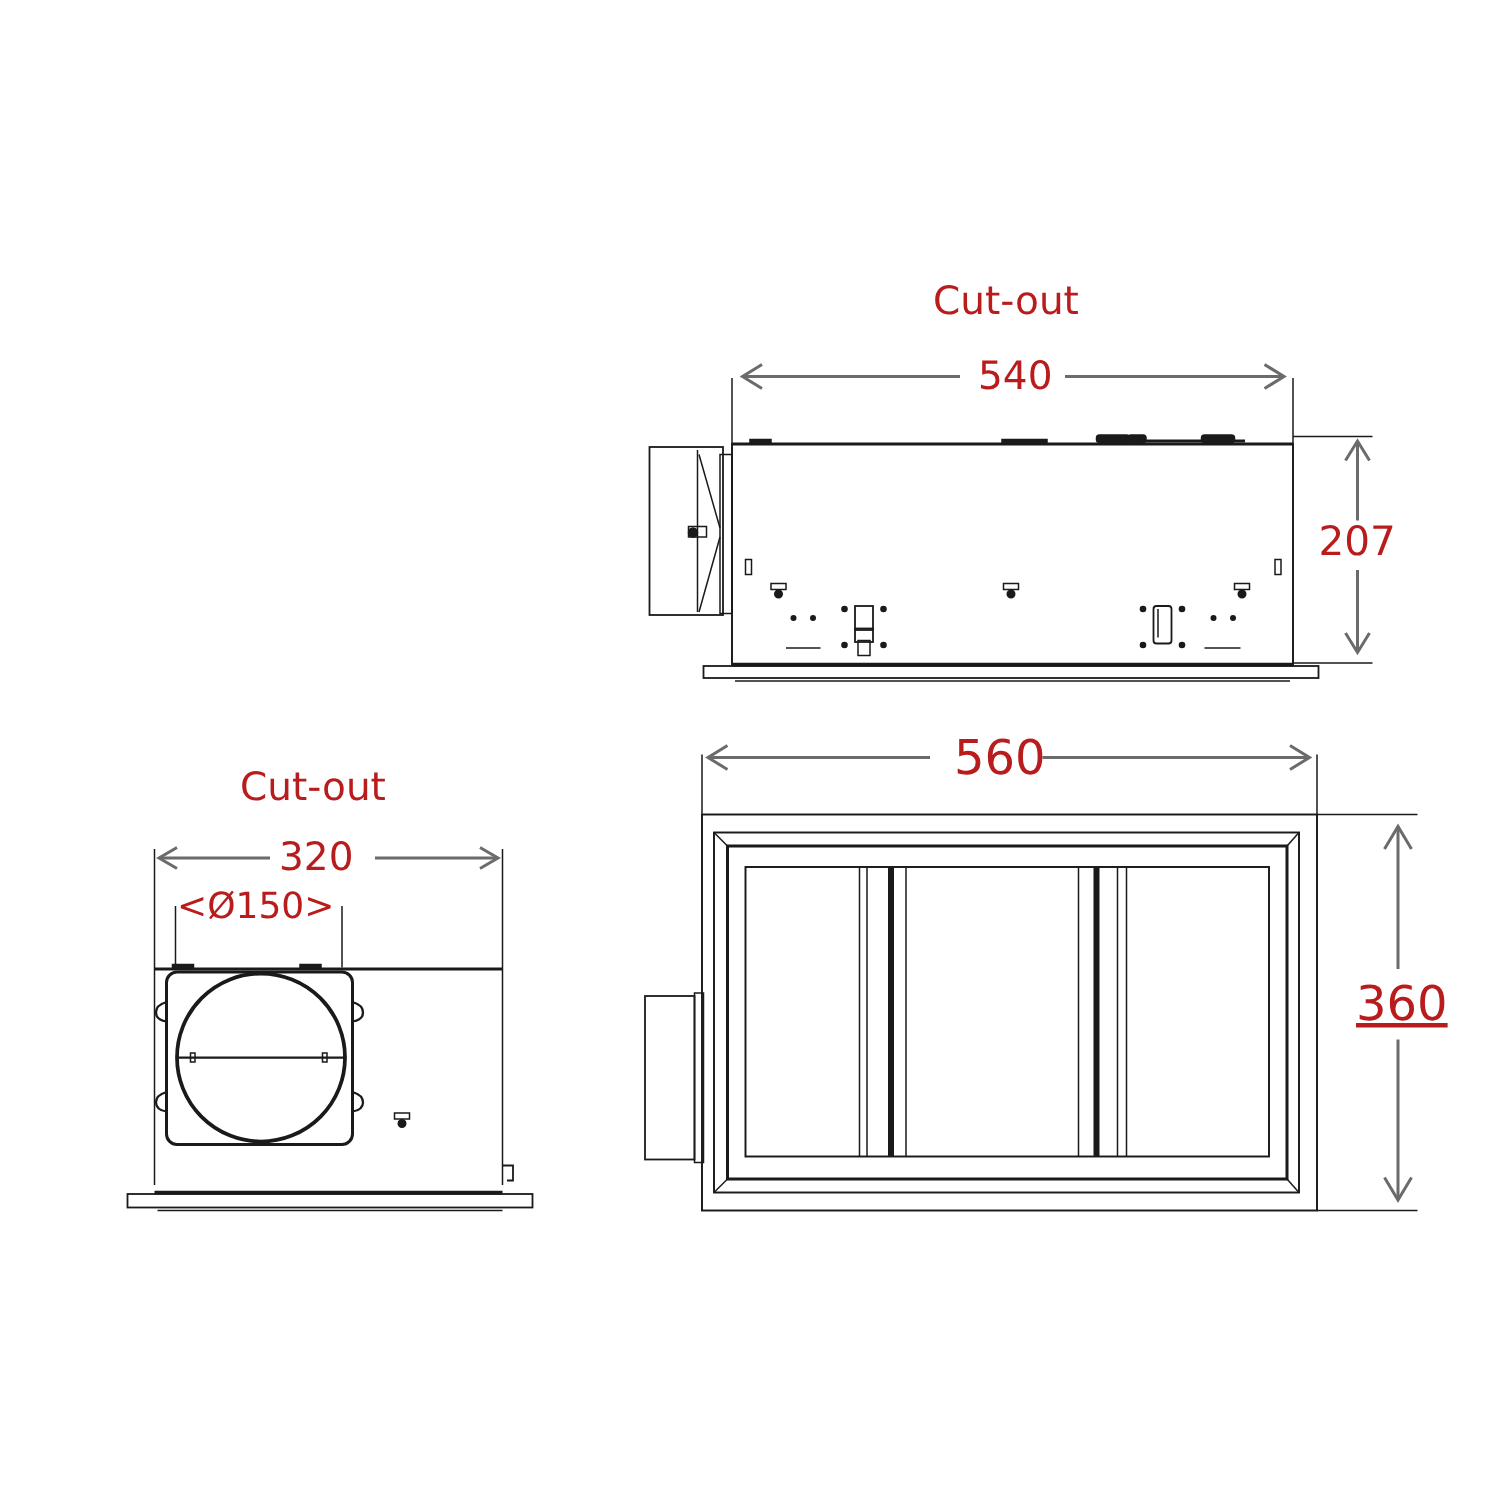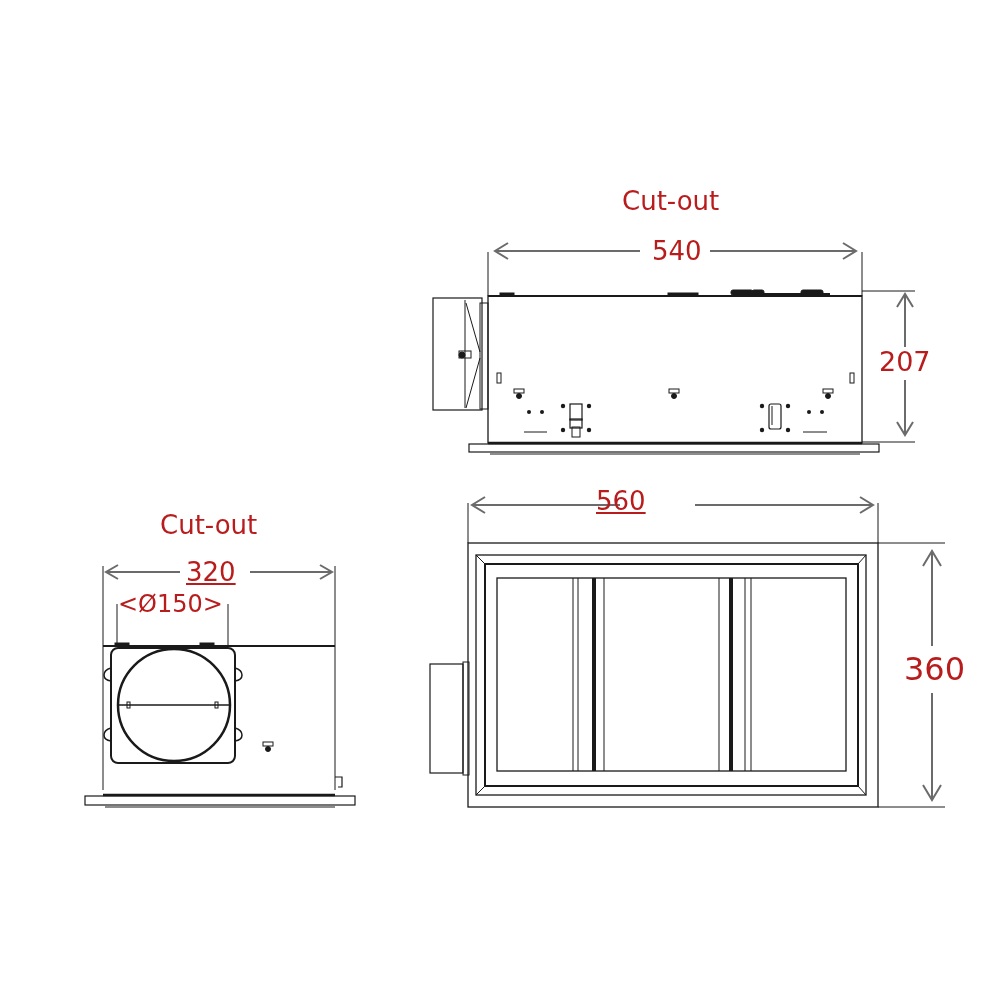--- a/index.html
+++ b/index.html
@@ -161,19 +161,19 @@
     <path d="M335 777 L342 777 L342 787 L338 787" stroke-width="1.2"></path>
     <line x1="103" y1="795" x2="335" y2="795" stroke-width="2.5"></line>
     <rect x="85" y="796" width="270" height="9" stroke-width="1.2"></rect>
     <line x1="105" y1="807" x2="335" y2="807" stroke-width="1"></line>
   </g>
 </svg>
 
 <div class="label" style="left:622px; top:186px; font-size:26px;">Cut-out</div>
 <div class="label" style="left:652px; top:236px; font-size:26px;text-align:right;">540</div>
 <div class="label" style="left:879px; top:346px; font-size:27px;">207</div>
-<div class="label" style="left:596px; top:486px; font-size:26px;text-decoration:underline;">560</div>
-<div class="label" style="left:904px; top:650px; font-size:32px;">360</div>
+<div class="label" style="left:636px; top:486px; font-size:32px;">560</div>
+<div class="label" style="left:904px; top:650px; font-size:32px;text-decoration:underline;">360</div>
 <div class="label" style="left:160px; top:510px; font-size:26px;">Cut-out</div>
-<div class="label" style="left:186px; top:557px; font-size:26px;text-decoration:underline;">320</div>
+<div class="label" style="left:186px; top:557px; font-size:26px;">320</div>
 <div class="label" style="left:118px; top:590px; font-size:24px;">
   <span>&lt;</span><span>Ø150</span><span>&gt;</span>
 </div>
 
 </body></html>

